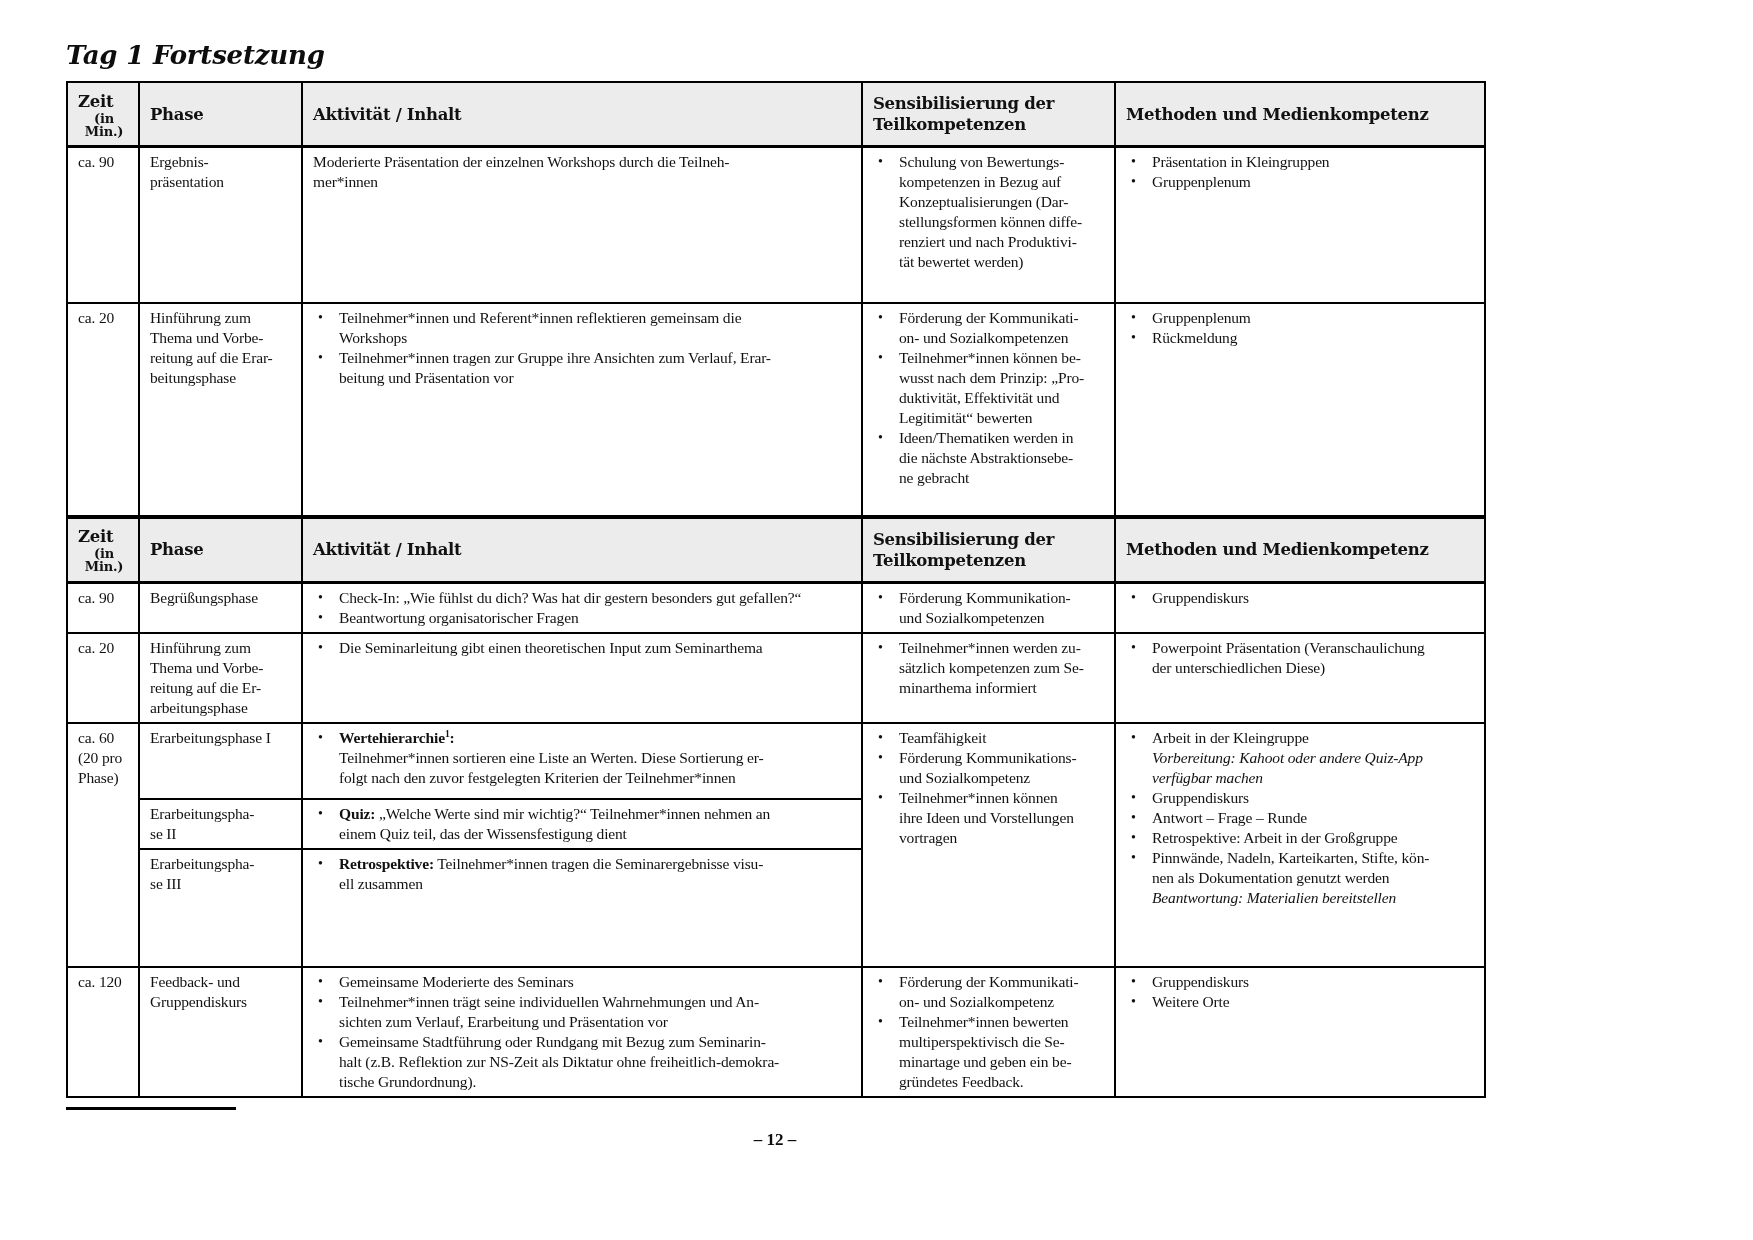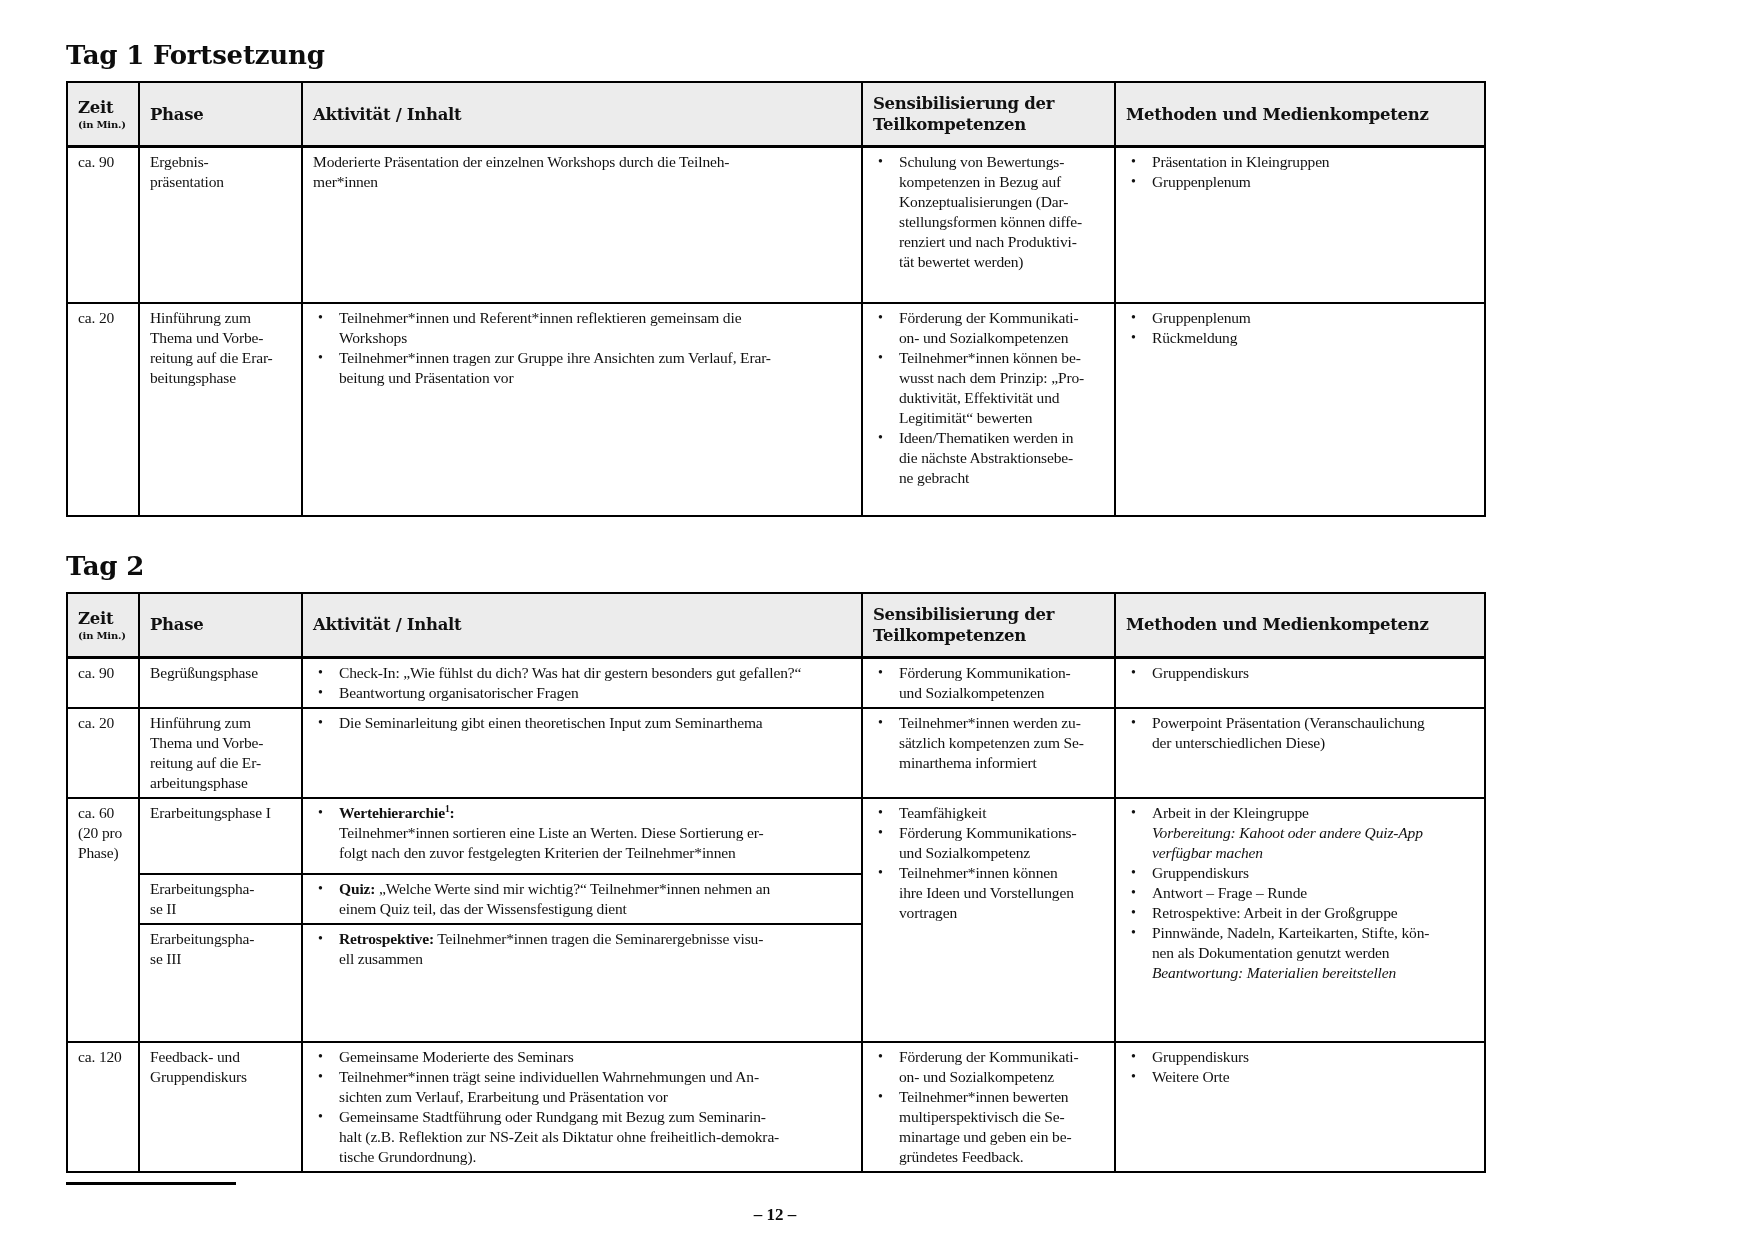--- a/index.html
+++ b/index.html
@@ -5,39 +5,39 @@
   html,body{margin:0;padding:0;background:#ffffff;}
   body{
     width:1753px;height:1240px;overflow:hidden;
     font-family:"Liberation Serif",serif;color:#111;
     -webkit-font-smoothing:antialiased;
   }
   .content{padding-left:66px;width:1418px;}
   h1.sec-title{
     font-family:"DejaVu Serif",serif;
     font-size:26px;font-weight:bold;letter-spacing:-0.2px;
-    margin:0 0 11px 0;color:#0d0d0d;
+    margin:0 0 11px 0;color:#0d0d0d;font-style:italic;
   }
   .title-1{padding-top:40px;}
   .title-2{padding-top:34px;}
   table.sched{
     border-collapse:collapse;table-layout:fixed;width:1418px;
     font-size:15.5px;letter-spacing:-0.15px;line-height:20px;
   }
   table.sched th,table.sched td{
     border:2px solid #000;vertical-align:top;text-align:left;
     padding:4px 8px 4px 10px;overflow:hidden;
   }
   table.sched thead th{
     background:#ececec;vertical-align:middle;
     font-family:"DejaVu Serif",serif;font-size:16.5px;line-height:21px;
     font-weight:bold;letter-spacing:-0.3px;
     border-bottom:3px solid #000;height:50px;padding-top:6px;padding-bottom:6px;
   }
-  .th-sub{display:block;font-size:10px;line-height:13px;letter-spacing:-0.2px;}
+  .th-sub{display:block;font-size:13px;line-height:13px;letter-spacing:-0.2px;text-align:center;}
   .txt{white-space:pre-line;}
   .item{display:block;}
   .item.bullet{display:flex;align-items:flex-start;}
   .dot{flex:0 0 26px;padding-left:5px;box-sizing:border-box;font-size:14px;}
   .item .txt{flex:1 1 auto;min-width:0;}
   .b{font-weight:bold;}
   .i{font-style:italic;}
   sup{font-size:0.62em;line-height:0;}
   .footnote-rule{
     width:170px;border:none;border-top:3px solid #000;
@@ -163,21 +163,20 @@
             </div>
             <div class="item bullet">
               <span class="dot">•</span>
               <span class="txt"><span>Rückmeldung</span></span>
             </div>
           </td>
         </tr>
       </tbody>
     </table>
 
-  <h1 class="sec-title title-2">Tag 2</h1>
 
   <table class="sched">
       <colgroup>
         <col style="width: 72px;">
         <col style="width: 163px;">
         <col style="width: 560px;">
         <col style="width: 253px;">
         <col style="width: 370px;">
       </colgroup>
       <thead>

